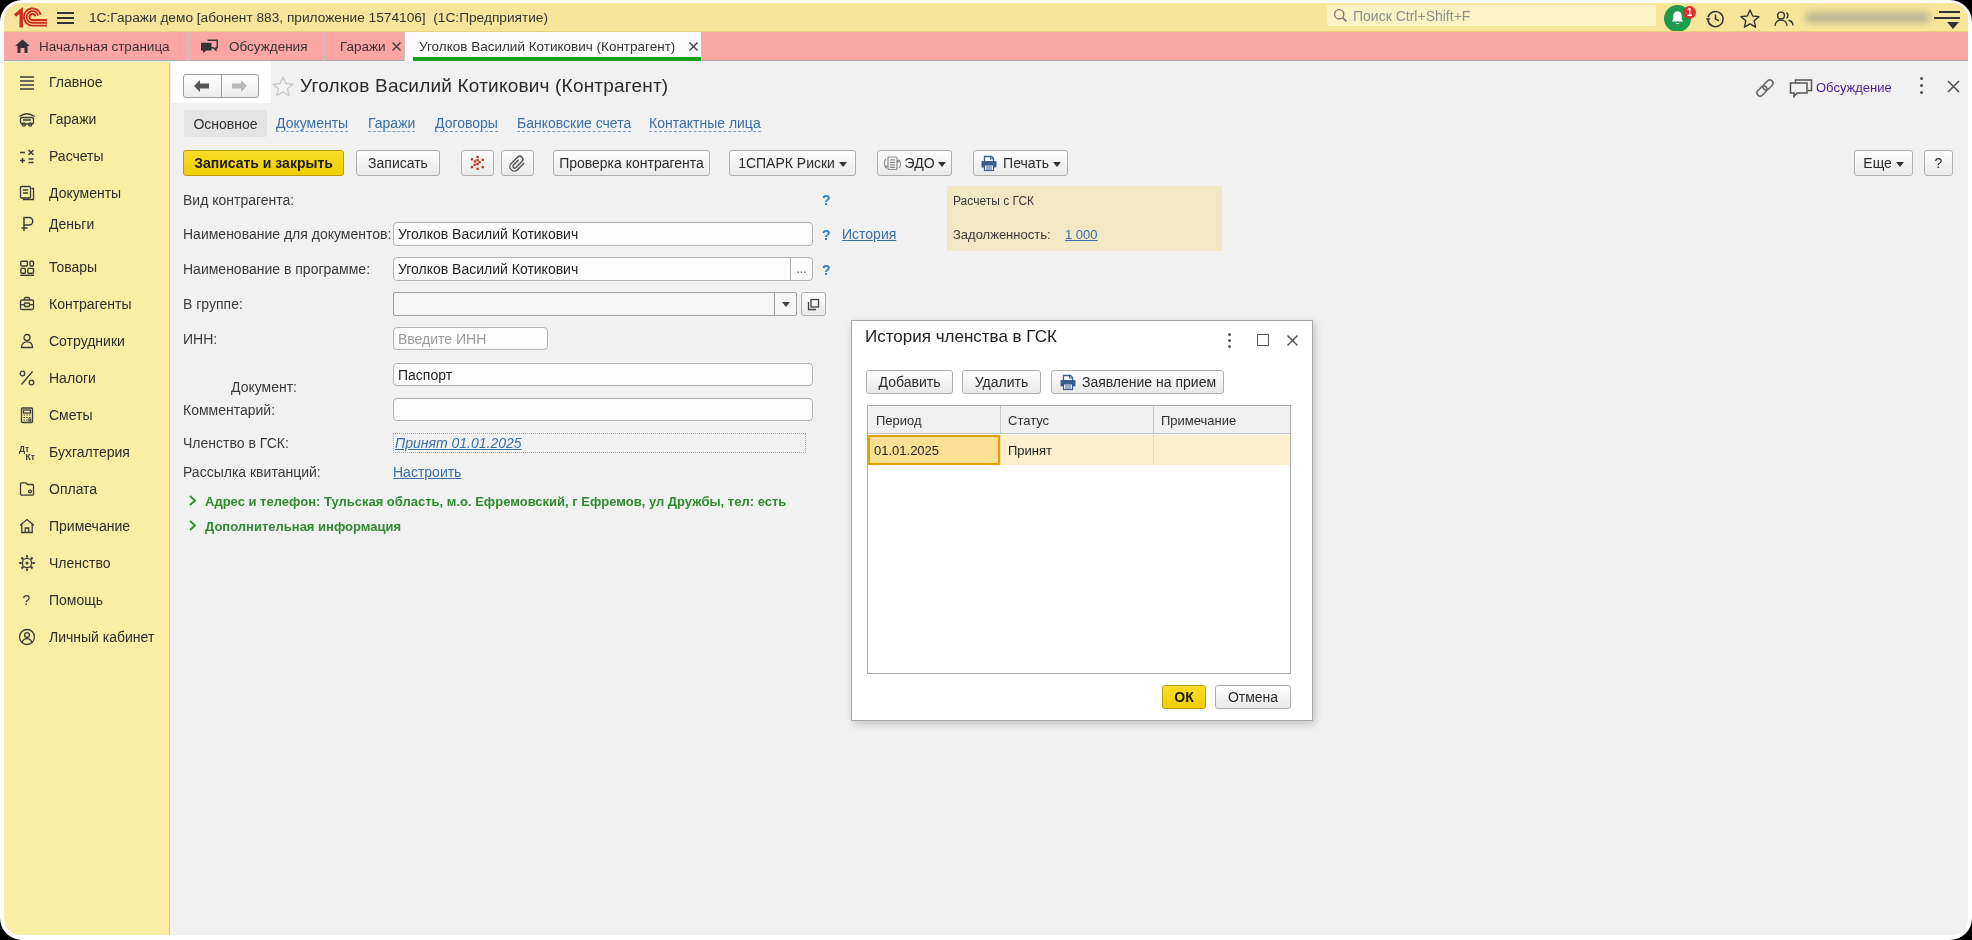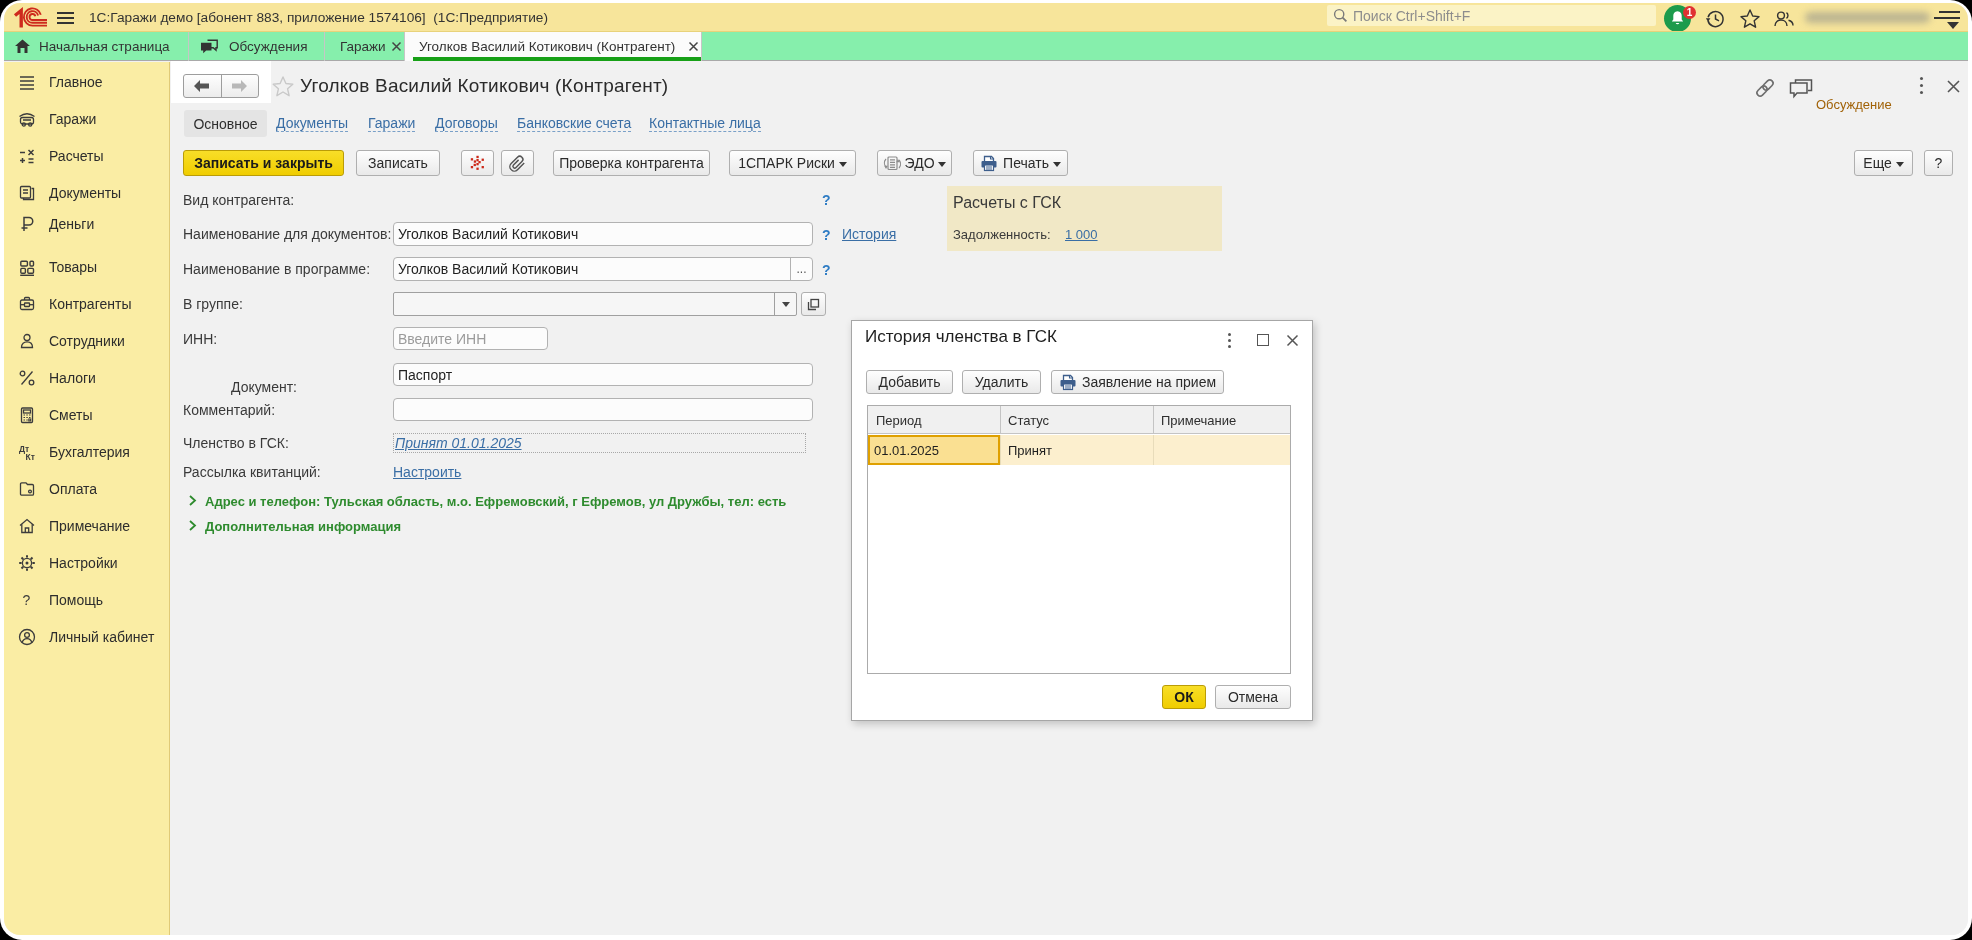--- a/index.html
+++ b/index.html
@@ -2,21 +2,21 @@
 <html><head><meta charset="utf-8"><style>
 *{margin:0;padding:0;box-sizing:border-box;}
 html,body{width:1972px;height:940px;background:#000;font-family:"Liberation Sans",sans-serif;}
 #page{position:relative;width:1972px;height:940px;background:#000;overflow:hidden;}
 #frame{position:absolute;left:0;top:0;width:1972px;height:940px;background:#fff;border-radius:22px;}
 #inner{position:absolute;left:4px;top:3px;width:1964px;height:932px;border-radius:16px;overflow:hidden;background:#F1F1F1;}
 .abs{position:absolute;}
 .flex{display:flex;align-items:center;}
 #topbar{position:absolute;left:0;top:0;width:1964px;height:27.5px;background:#F7E59B;}
 #topsep{position:absolute;left:0;top:27.5px;width:1964px;height:1.5px;background:#E8D27B;}
-#tabbar{position:absolute;left:0;top:29px;width:1964px;height:29px;background:#86efac;border-bottom:1px solid #A9A9A9;}
+#tabbar{position:absolute;left:0;top:29px;width:1964px;height:29px;background:#fca5a5;border-bottom:1px solid #A9A9A9;}
 .tabsep{position:absolute;top:0;width:1px;height:29px;background:#C6C6C6;}
 #sidebar{position:absolute;left:0;top:59px;width:166px;height:873px;background:#FAEDA4;border-right:1px solid #E0CA77;}
 .si{position:absolute;left:0;width:160px;height:20px;display:flex;align-items:center;}
 .si svg{margin-left:14px;flex:0 0 auto;}
 .si span{margin-left:13px;font-size:14px;color:#2D2D2D;white-space:nowrap;}
 .btn{position:absolute;display:flex;align-items:center;justify-content:center;background:linear-gradient(#FEFEFE,#E9E9E9);border:1px solid #AFAFAF;border-radius:3px;font-size:14px;color:#2B2B2B;white-space:nowrap;}
 .ybtn{background:linear-gradient(#F8DE28,#F0CD00);border:1px solid #BA9C07;font-weight:bold;color:#1A1A1A;}
 .lbl{position:absolute;font-size:14px;color:#3A3A3A;white-space:nowrap;}
 .fld{position:absolute;background:#FCFCFC;border:1px solid #B2B2B2;border-radius:4px;font-size:14px;color:#1F1F1F;display:flex;align-items:center;padding-left:4px;white-space:nowrap;}
 .cmb{border-radius:2px;background:#F6F6F6;border:1px solid #A0A0A0;}
@@ -252,21 +252,21 @@
               <line x1="9" y1="1.2" x2="9" y2="3.6"></line>
               <line x1="9" y1="14.4" x2="9" y2="16.8"></line>
               <line x1="1.2" y1="9" x2="3.6" y2="9"></line>
               <line x1="14.4" y1="9" x2="16.8" y2="9"></line>
               <line x1="3.5" y1="3.5" x2="5.2" y2="5.2"></line>
               <line x1="12.8" y1="12.8" x2="14.5" y2="14.5"></line>
               <line x1="3.5" y1="14.5" x2="5.2" y2="12.8"></line>
               <line x1="12.8" y1="5.2" x2="14.5" y2="3.5"></line>
             </g>
           </svg>
-          <span>Настройки</span>
+          <span>Членство</span>
         </div>
 <div class="si" style="top:528px;">
           <svg width="18" height="18" viewBox="0 0 18 18">
             <text x="4.5" y="14" font-size="14" fill="#3C3C3C" font-family="Liberation Sans">?</text>
           </svg>
           <span>Помощь</span>
         </div>
 <div class="si" style="top:565px;">
           <svg width="18" height="18" viewBox="0 0 18 18">
             <g stroke="#3C3C3C" stroke-width="1.3" fill="none">
@@ -297,21 +297,21 @@
           <rect x="1" y="7.8" width="11.5" height="6.4" rx="3.2"></rect>
           <rect x="9.5" y="7.8" width="11.5" height="6.4" rx="3.2"></rect>
         </g>
       </svg>
 <svg class="abs" style="left:1785px;top:75px;" width="24" height="21" viewBox="0 0 24 21">
         <g stroke="#545454" stroke-width="1.5">
           <path d="M6.5 5 L6.5 2 L22.5 2 L22.5 12.5 L19 12.5" fill="none"></path>
           <path d="M1.5 5 L18 5 L18 15 L8 15 L5 18.5 L5 15 L1.5 15 Z" fill="#F1F1F1"></path>
         </g>
       </svg>
-<div class="abs flex" style="left:1812px;top:88px;height:26px;font-size:13px;color:#a16207;">Обсуждение</div>
+<div class="abs flex" style="left:1812px;top:71px;height:26px;font-size:13px;color:#4c1d95;">Обсуждение</div>
 <div class="abs" style="left:1916px;top:74px;width:3.4px;height:3.4px;background:#555;border-radius:50%;"></div>
 <div class="abs" style="left:1916px;top:81px;width:3.4px;height:3.4px;background:#555;border-radius:50%;"></div>
 <div class="abs" style="left:1916px;top:88px;width:3.4px;height:3.4px;background:#555;border-radius:50%;"></div>
 <svg class="abs" style="left:1942px;top:76px;" width="15" height="15" viewBox="0 0 15 15">
         <path d="M2 2 L13 13 M13 2 L2 13" stroke="#555" stroke-width="1.6"></path>
       </svg>
 <div class="abs flex" style="left:180px;top:107px;width:83px;height:27px;background:#E4E4E4;border-radius:3px;justify-content:center;font-size:14px;color:#2E2E2E;">Основное</div>
 <div class="abs flex" style="left:272px;top:107px;height:27px;">
         <span class="link dash" style="font-size:14px;">Документы</span>
       </div>
@@ -413,21 +413,21 @@
 <a class="abs link ul flex" style="left:389px;top:459px;height:20px;font-size:14px;">Настроить</a>
 <svg class="abs" style="left:184px;top:491px;" width="9" height="13" viewBox="0 0 9 13">
         <path d="M2 2 L7 6.5 L2 11" stroke="#2E8B2E" stroke-width="1.8" fill="none"></path>
       </svg>
 <div class="green flex" style="left:201px;top:488px;height:20px;">Адрес и телефон: Тульская область, м.о. Ефремовский, г Ефремов, ул Дружбы, тел: есть</div>
 <svg class="abs" style="left:184px;top:516px;" width="9" height="13" viewBox="0 0 9 13">
         <path d="M2 2 L7 6.5 L2 11" stroke="#2E8B2E" stroke-width="1.8" fill="none"></path>
       </svg>
 <div class="green flex" style="left:201px;top:513px;height:20px;">Дополнительная информация</div>
 <div class="abs" style="left:943px;top:183px;width:275px;height:65px;background:#F1E8C6;"></div>
-<div class="abs" style="left:949px;top:191px;font-size:16px;color:#3A3A3A;">Расчеты с ГСК</div>
+<div class="abs" style="left:949px;top:191px;font-size:12px;color:#3A3A3A;">Расчеты с ГСК</div>
 <div class="abs flex" style="left:949px;top:222px;height:18px;font-size:13px;color:#3A3A3A;">Задолженность:&nbsp;&nbsp;&nbsp;&nbsp;<a class="link ul">1 000</a></div>
 <div id="modal" class="abs" style="left:847px;top:317px;width:462px;height:401px;background:#FFFFFF;border:1px solid #A6A6A6;box-shadow:2px 3px 8px rgba(0,0,0,0.2);">
 <div class="abs flex" style="left:13px;top:4px;height:24px;font-size:17px;color:#1E1E1E;">История членства в ГСК</div>
 <div class="abs" style="left:376px;top:12px;width:3px;height:3px;background:#555;border-radius:50%;"></div>
 <div class="abs" style="left:376px;top:18px;width:3px;height:3px;background:#555;border-radius:50%;"></div>
 <div class="abs" style="left:376px;top:24px;width:3px;height:3px;background:#555;border-radius:50%;"></div>
 <div class="abs" style="left:405px;top:13px;width:12px;height:12px;border:1.6px solid #555;"></div>
 <svg class="abs" style="left:434px;top:13px;" width="13" height="13" viewBox="0 0 13 13">
           <path d="M1.5 1.5 L11.5 11.5 M11.5 1.5 L1.5 11.5" stroke="#555" stroke-width="1.5"></path>
         </svg>

